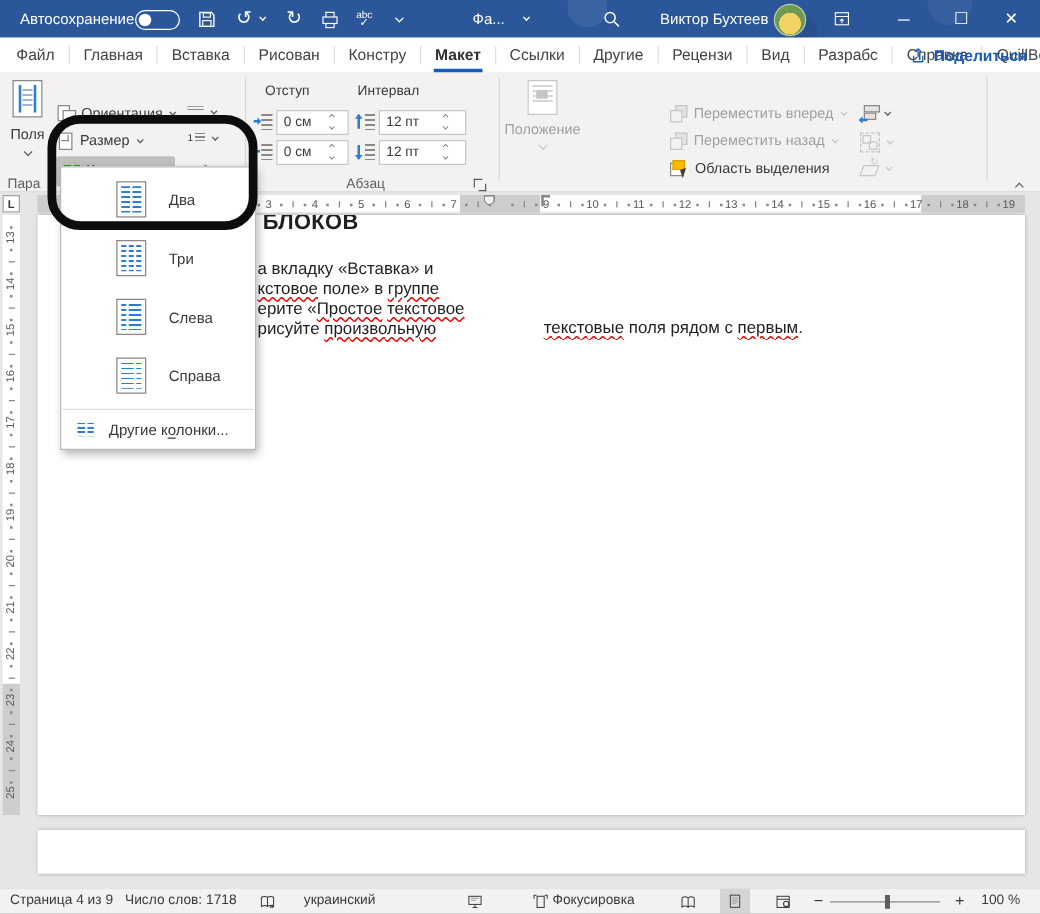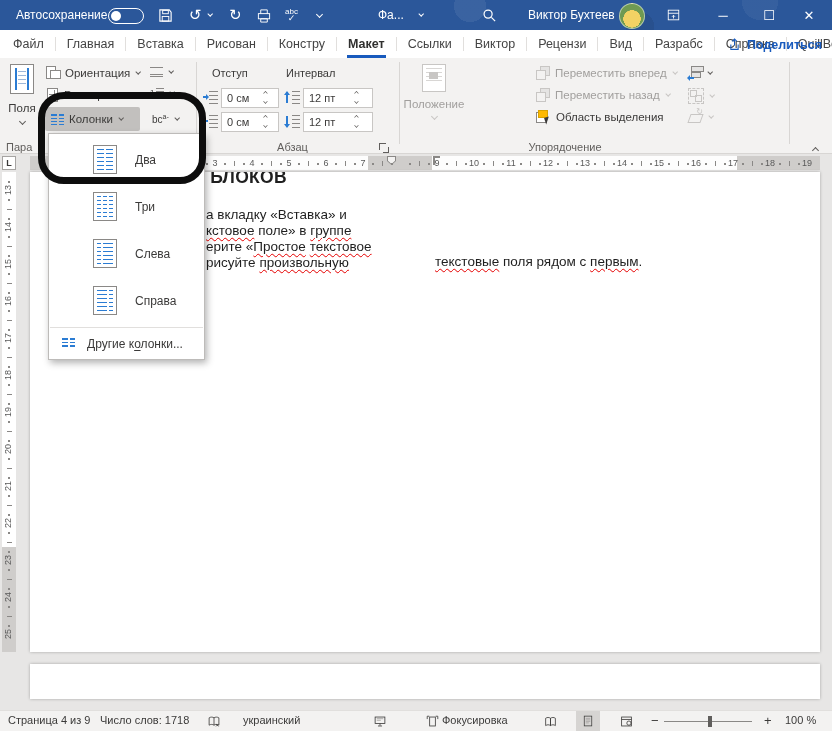--- a/index.html
+++ b/index.html
@@ -28,21 +28,21 @@
   .tab{position:relative;height:28px;line-height:28px;padding:0 9px;font-size:12.5px;color:#444;white-space:nowrap;}
   .tab.active{font-weight:700;color:#30302f;}
   .tab.active::after{content:"";position:absolute;left:8px;right:8px;bottom:0;height:3px;background:#185abd;}
   .tsep{width:1px;height:14px;background:#e1dfdd;}
   .share{position:absolute;right:10px;top:4px;height:21px;display:flex;align-items:center;gap:6px;
          color:#185abd;font-weight:700;font-size:12.5px;}
   
   .ribbon{position:absolute;left:0;top:58px;width:832px;height:96px;background:#f3f2f1;border-bottom:1px solid #d8d6d4;box-sizing:border-box;font-size:11.5px;}
   .vsep{position:absolute;top:4px;height:82px;width:1px;background:#d8d6d4;}
   .glabel{position:absolute;top:83px;font-size:11px;color:#605e5c;}
-  .rbrow{position:absolute;display:flex;align-items:center;gap:5px;color:#3b3a39;white-space:nowrap;}
+  .rbrow{position:absolute;display:flex;align-items:center;gap:5px;color:#3b3a39;white-space:nowrap;margin-top:18px;}
   .rbrow .chv, .bigbtn .chv{color:#605e5c;}
   .bigbtn{position:absolute;display:flex;flex-direction:column;align-items:center;color:#3b3a39;}
   .bigbtn.disabled, .rbrow.disabled{color:#a19f9d;}
   .pressed{background:#c2c0be;border-radius:2px;}
   
   .icon-margins{width:22px;height:28px;background:#fff;border:1px solid #8a8886;position:relative;}
   .icon-margins::before{content:"";position:absolute;left:4px;top:3px;right:4px;bottom:3px;border-left:2px solid #2b7cd3;border-right:2px solid #2b7cd3;}
   .icon-margins::after{content:"";position:absolute;left:7px;top:6px;right:7px;bottom:6px;
       background:repeating-linear-gradient(#9db7d8 0 1.5px,transparent 1.5px 4px);}
   .icon-orient{width:14px;height:13px;position:relative;}
@@ -225,21 +225,21 @@
         <div class="tab">Вставка</div>
         <i class="tsep"></i>
         <div class="tab">Рисован</div>
         <i class="tsep"></i>
         <div class="tab">Констру</div>
         <i class="tsep"></i>
         <div class="tab active">Макет</div>
         <i class="tsep"></i>
         <div class="tab">Ссылки</div>
         <i class="tsep"></i>
-        <div class="tab">Виктор</div>
+        <div class="tab">Другие</div>
         <i class="tsep"></i>
         <div class="tab">Рецензи</div>
         <i class="tsep"></i>
         <div class="tab">Вид</div>
         <i class="tsep"></i>
         <div class="tab">Разрабс</div>
         <i class="tsep"></i>
         <div class="tab">Справка</div>
         <i class="tsep"></i>
         <div class="tab">QuillBot</div>
@@ -381,21 +381,20 @@
       <span class="chv sm"></span>
     </div>
     <div class="rbrow disabled" style="left:688px;top:30px">
       <span class="icon-group"></span>
       <span class="chv sm" style="color:#c8c6c4"></span>
     </div>
     <div class="rbrow disabled" style="left:688px;top:52px">
       <span class="icon-rotate"></span>
       <span class="chv sm" style="color:#c8c6c4"></span>
     </div>
-    <div class="glabel" style="left:400px;width:330px;text-align:center">Упорядочение</div>
 
     <div class="collapse-chv"><span class="chv up"></span></div>
   </div>
 
   <div class="rulerbar" id="hruler">
     <div class="rseg" style="left:30px;width:74px;background:#cfcdcb"></div>
     <div class="rseg" style="left:104px;width:264px;background:#fdfdfd"></div>
     <div class="rseg" style="left:368px;width:64px;background:#cfcdcb"></div>
     <div class="rseg" style="left:432px;width:305px;background:#fdfdfd"></div>
     <div class="rseg" style="left:737px;width:83px;background:#cfcdcb"></div>

